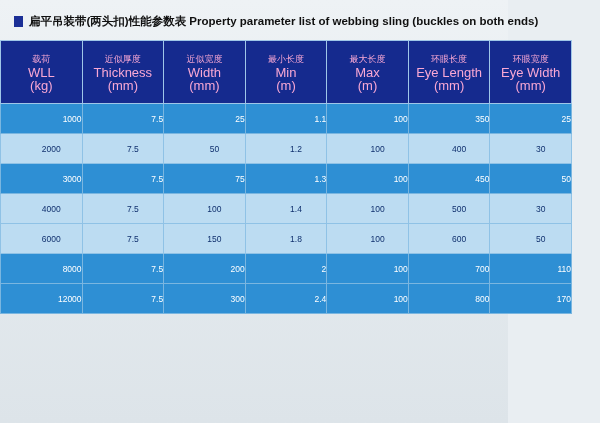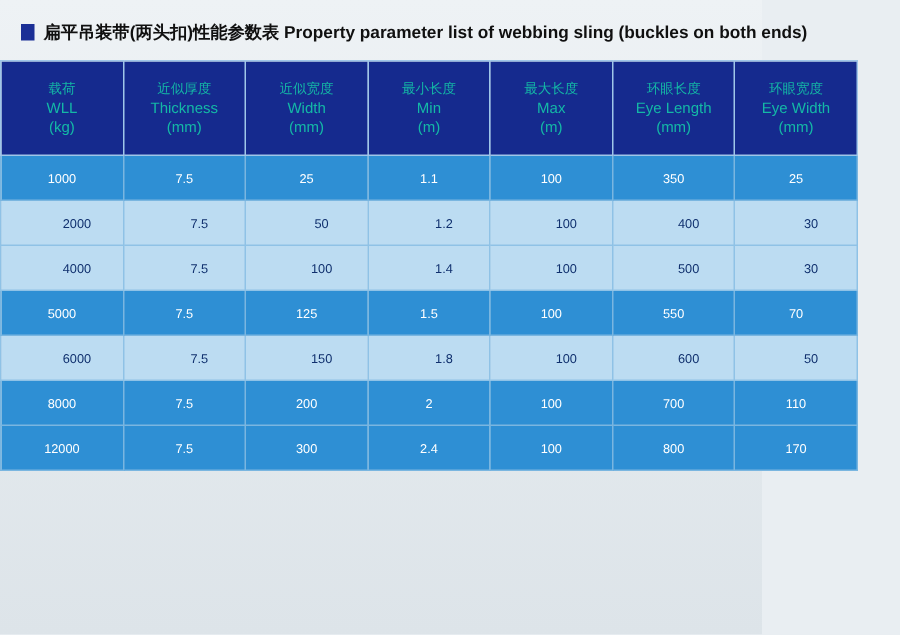--- a/index.html
+++ b/index.html
@@ -46,45 +46,46 @@
     table-layout: fixed;
   }
   table.spec td, table.spec th {
     border: 1px solid #9fc6e8;
     text-align: center;
     vertical-align: middle;
     padding: 0;
   }
   thead th {
     background: #152a8e;
-    color: #14b8a6;
+    color: #f9a8d4;
     height: 62px;
     font-weight: normal;
     border: 1px solid #2b43a8;
   }
   thead th .l1 {
     font-size: 9px;
     line-height: 14px;
   }
   thead th .l2 {
-    font-size: 10px;
+    font-size: 13px;
     line-height: 13px;
   }
   thead th .l3 {
-    font-size: 10px;
+    font-size: 13px;
     line-height: 13px;
   }
   tbody td {
     height: 29px;
     font-size: 8.5px;
     color: #14306b;
   }
   tbody tr.odd td {
     background: #2e8fd4;
     color: #ffffff;
+    text-align: right;
   }
   tbody tr.even td {
     background: #bcdcf2;
     color: #10306e;
     padding-left: 20px;
   }
   tbody tr.odd td {
     border: 1px solid #7ab6e0;
   }
   tbody tr.even td {
@@ -156,38 +157,38 @@
       </tr>
       <tr class="even">
         <td>2000</td>
         <td>7.5</td>
         <td>50</td>
         <td>1.2</td>
         <td>100</td>
         <td>400</td>
         <td>30</td>
       </tr>
+      <tr class="odd">
+        <td>3000</td>
+        <td>7.5</td>
+        <td>75</td>
+        <td>1.3</td>
+        <td>100</td>
+        <td>450</td>
+        <td>50</td>
+      </tr>
       <tr class="even">
         <td>4000</td>
         <td>7.5</td>
         <td>100</td>
         <td>1.4</td>
         <td>100</td>
         <td>500</td>
         <td>30</td>
       </tr>
-      <tr class="odd">
-        <td>5000</td>
-        <td>7.5</td>
-        <td>125</td>
-        <td>1.5</td>
-        <td>100</td>
-        <td>550</td>
-        <td>70</td>
-      </tr>
       <tr class="even">
         <td>6000</td>
         <td>7.5</td>
         <td>150</td>
         <td>1.8</td>
         <td>100</td>
         <td>600</td>
         <td>50</td>
       </tr>
       <tr class="odd">

